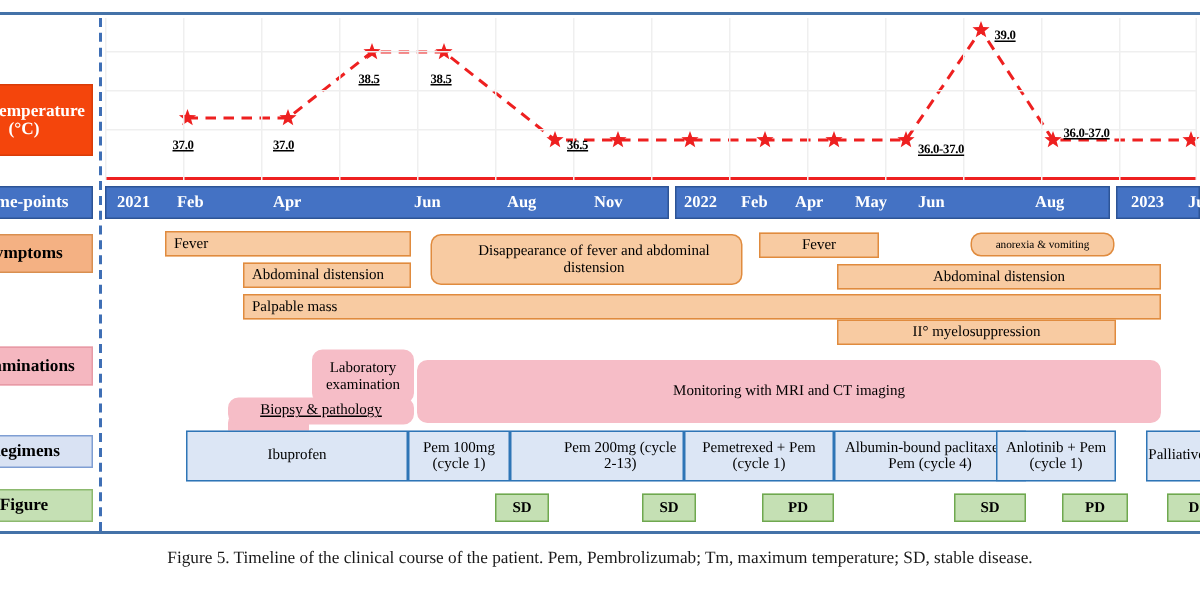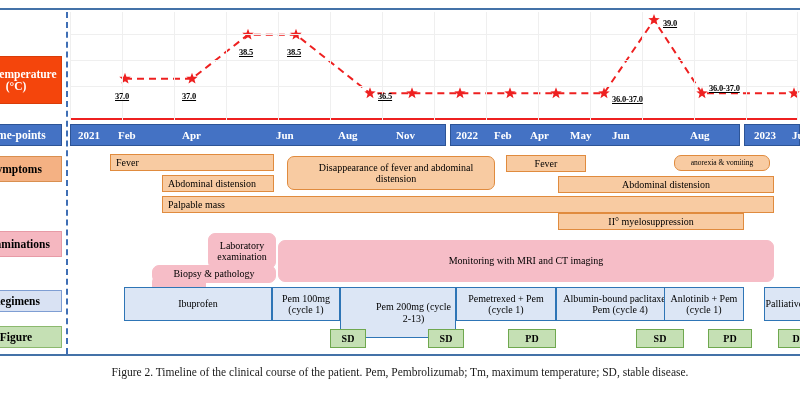--- a/index.html
+++ b/index.html
@@ -172,49 +172,49 @@
       <div class="tp" style="left: 754px;">2023</div>
       <div class="tp" style="left: 792px;">Ju</div>
     </div>
 
   <div id="symptoms-layer">
       <div class="bar orange left" style="left: 110px; top: 154px; width: 164px; height: 17px;">Fever</div>
       <div class="bar orange left" style="left: 162px; top: 175px; width: 112px; height: 17px;">Abdominal distension</div>
       <div class="bar orange left" style="left: 162px; top: 196px; width: 612px; height: 17px;">Palpable mass</div>
       <div class="bar orange round" style="left: 287px; top: 156px; width: 208px; height: 34px; padding-left: 10px;">Disappearance of fever and abdominal distension</div>
       <div class="bar orange" style="left: 506px; top: 155px; width: 80px; height: 17px;">Fever</div>
-      <div class="bar orange round" style="left: 674px; top: 155px; width: 96px; height: 16px; font-size: 7.5px;">anorexia &amp; vomiting</div>
+      <div class="bar orange round" style="left: 647px; top: 155px; width: 96px; height: 16px; font-size: 7.5px;">anorexia &amp; vomiting</div>
       <div class="bar orange" style="left: 558px; top: 176px; width: 216px; height: 17px;">Abdominal distension</div>
       <div class="bar orange" style="left: 558px; top: 213px; width: 186px; height: 17px;">II°  myelosuppression</div>
     </div>
   <div id="examinations-layer">
       <div class="bar pink" style="left: 152px; top: 233px; width: 54px; height: 36px; margin-top: 42px;">Imaging</div>
       <div class="bar pink" style="left: 208px; top: 233px; width: 68px; height: 36px;">Laboratory examination</div>
-      <div class="bar pink" style="left: 152px; top: 265px; width: 124px; height: 18px;">Biopsy &amp; pathology</div>
+      <div class="bar pink" style="left: 152px; top: 265px; width: 124px; height: 18px; text-decoration: underline;">Biopsy &amp; pathology</div>
       <div class="bar pink" style="left: 278px; top: 240px; width: 496px; height: 42px;">Monitoring with MRI and CT imaging</div>
     </div>
   <div id="regimens-layer">
       <div class="bar blue" style="left: 124px; top: 287px; width: 148px; height: 34px;">Ibuprofen</div>
       <div class="bar blue" style="left: 272px; top: 287px; width: 68px; height: 34px;">Pem 100mg (cycle 1)</div>
-      <div class="bar blue" style="left: 340px; top: 287px; width: 116px; height: 51px; padding-left: 31px;">Pem 200mg (cycle 2-13)</div>
+      <div class="bar blue" style="left: 340px; top: 287px; width: 116px; height: 34px; padding-left: 31px;">Pem 200mg (cycle 2-13)</div>
       <div class="bar blue" style="left: 456px; top: 287px; width: 100px; height: 34px;">Pemetrexed + Pem (cycle 1)</div>
       <div class="bar blue" style="left: 556px; top: 287px; width: 128px; height: 34px;">Albumin-bound paclitaxel + Pem (cycle 4)</div>
       <div class="bar blue" style="left: 664px; top: 287px; width: 80px; height: 34px;">Anlotinib + Pem (cycle 1)</div>
       <div class="bar blue" style="left: 764px; top: 287px; width: 60px; height: 34px;">Palliative care</div>
     </div>
   <div id="status-layer">
       <div class="bar green" style="left: 330px; top: 329px; width: 36px; height: 19px;">SD</div>
       <div class="bar green" style="left: 428px; top: 329px; width: 36px; height: 19px;">SD</div>
       <div class="bar green" style="left: 508px; top: 329px; width: 48px; height: 19px;">PD</div>
       <div class="bar green" style="left: 636px; top: 329px; width: 48px; height: 19px;">SD</div>
       <div class="bar green" style="left: 708px; top: 329px; width: 44px; height: 19px;">PD</div>
       <div class="bar green" style="left: 778px; top: 329px; width: 36px; height: 19px;">D</div>
     </div>
 
-  <div class="caption">Figure 2. Timeline of the clinical course of the patient. Pem, Pembrolizumab; Tm, maximum temperature; SD, stable disease.</div>
+  <div class="caption">Figure 5. Timeline of the clinical course of the patient. Pem, Pembrolizumab; Tm, maximum temperature; SD, stable disease.</div>
 <div class="tlabel" style="left: 115px; top: 90.6667px;">37.0</div>
     <div class="tlabel" style="left: 182px; top: 90.6667px;">37.0</div>
     <div class="tlabel" style="left: 239px; top: 46.6667px;">38.5</div>
     <div class="tlabel" style="left: 287px; top: 46.6667px;">38.5</div>
     <div class="tlabel" style="left: 378px; top: 91.3333px;">36.5</div>
     <div class="tlabel" style="left: 612px; top: 94.3333px;">36.0-37.0</div>
     <div class="tlabel" style="left: 663px; top: 18px;">39.0</div>
     <div class="tlabel" style="left: 709px; top: 83.3333px;">36.0-37.0</div>
   </div>
 

